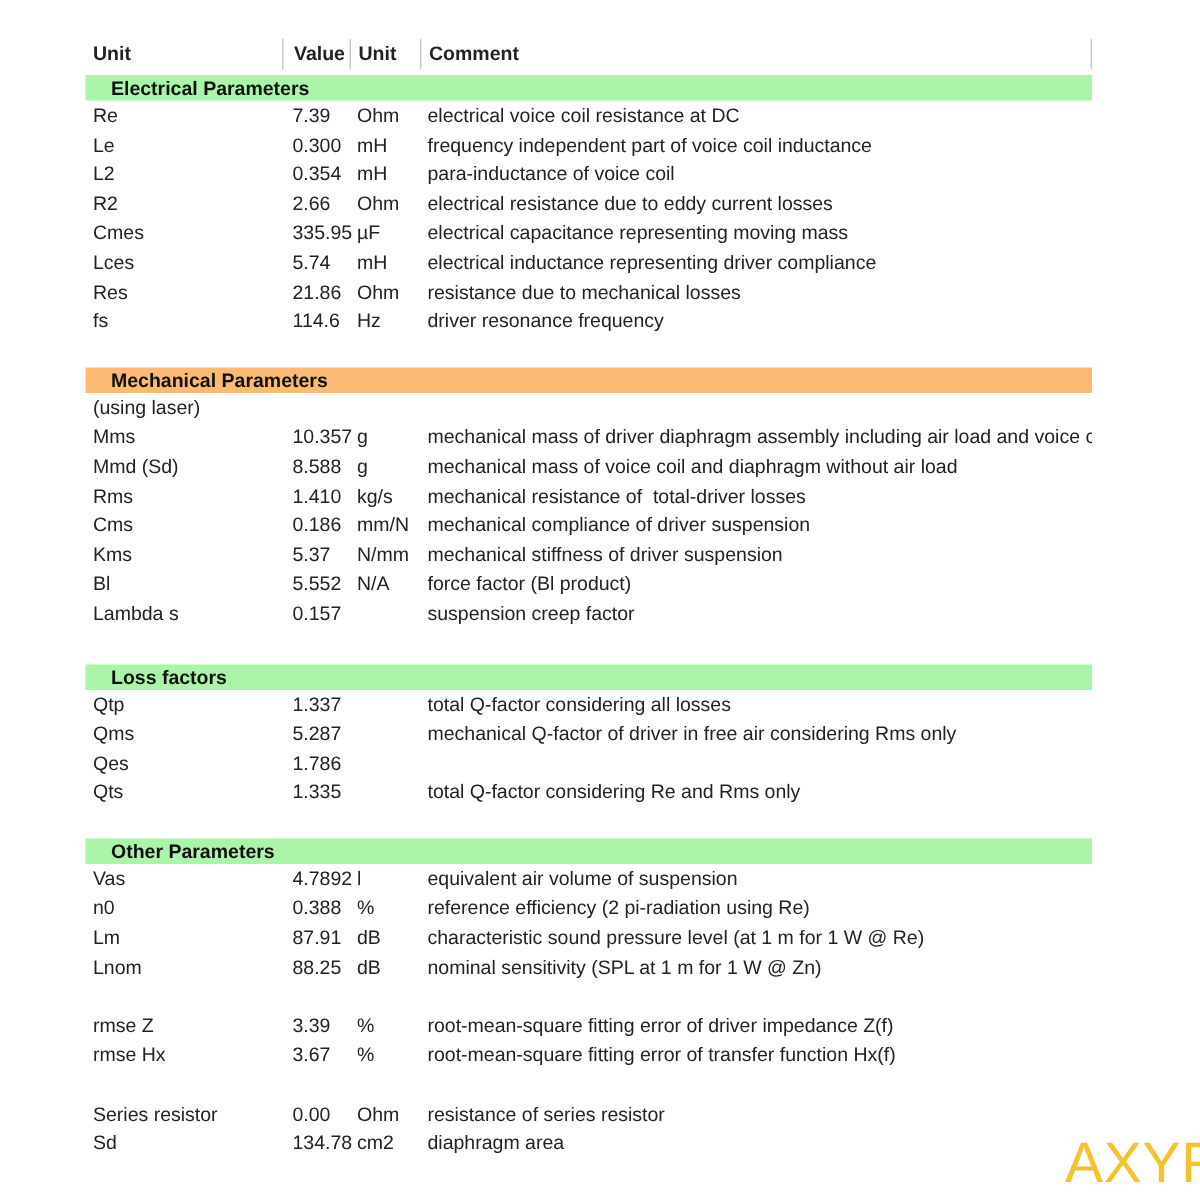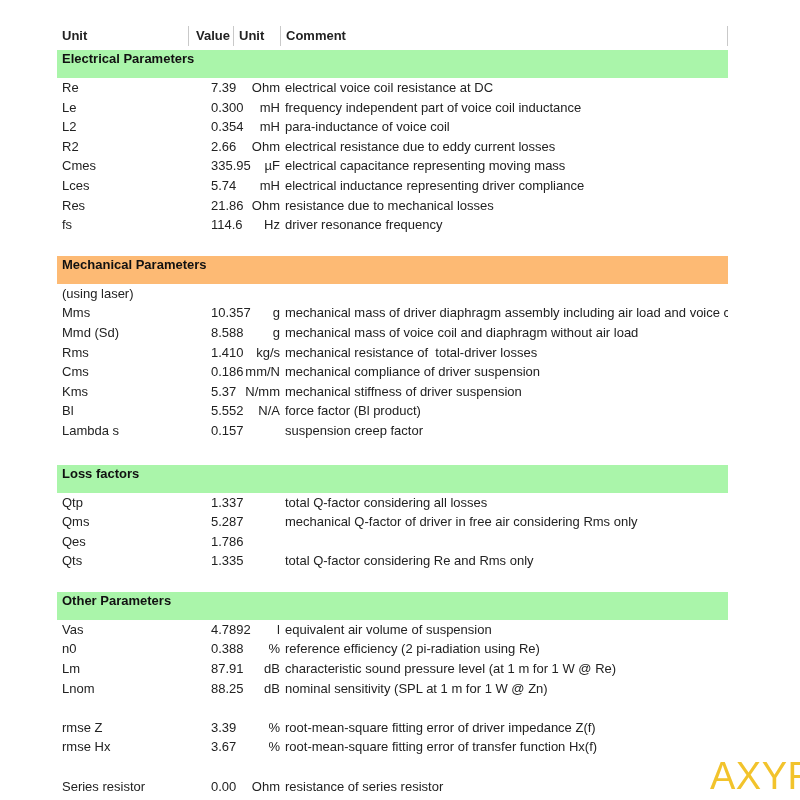--- a/index.html
+++ b/index.html
@@ -11,30 +11,30 @@
   .hdr{
     display:grid;grid-template-columns:131px 45px 47px 1fr;
     height:20px;line-height:20px;font-size:13px;font-weight:bold;
     border-right:1px solid #c9c9c9;margin-bottom:4px;
   }
   .hdr > div{padding-left:5px;}
   .hdr > div + div{border-left:1px solid #c9c9c9;}
   .hdr .h-value{padding-left:7px;}
   .section + .section{margin-top:21px;}
   .section-header{
-    height:28px;line-height:17px;background:#aaf5aa;
-    font-size:13px;font-weight:bold;padding-left:5px;color:#111;
+    height:17px;line-height:17px;background:#aaf5aa;
+    font-size:13px;font-weight:bold;padding-left:17px;color:#111;
   }
   .row{
     display:grid;grid-template-columns:131px 45px 47px 1fr;
     height:19.6px;line-height:19.6px;font-size:13px;
   }
   .c-name{padding-left:5px;overflow:hidden;}
-  .c-value{padding-left:7px;margin-left:16px;}
-  .c-unit{padding-left:5px;text-align:right;}
+  .c-value{padding-left:7px;}
+  .c-unit{padding-left:5px;}
   .c-comment{padding-left:5px;white-space:pre;overflow:hidden;}
   .watermark{
     position:absolute;left:710px;top:756px;
     font-size:38px;line-height:40px;letter-spacing:0.5px;
     font-weight:400;
   }
 </style>
 </head>
 <body>
 

